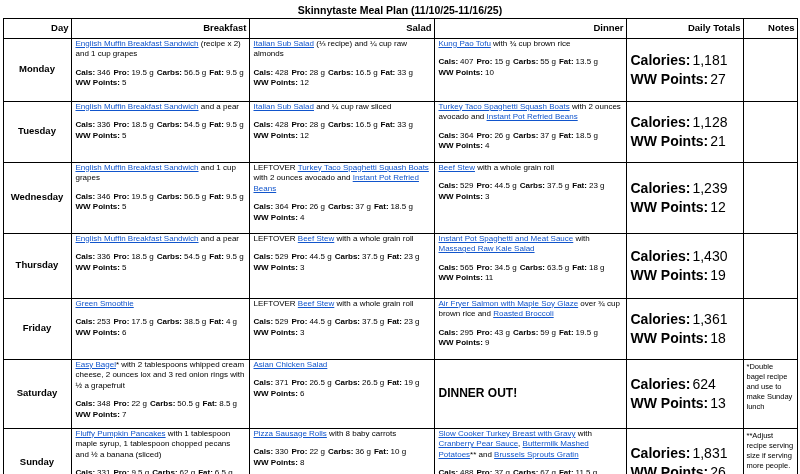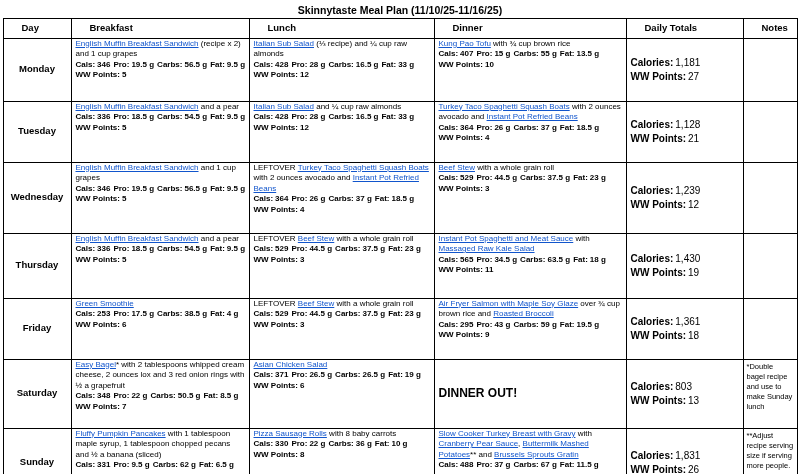--- a/index.html
+++ b/index.html
@@ -1,34 +1,34 @@
 <!DOCTYPE html>
 <html><head>
 <meta charset="utf-8">
 <style>
   html,body{margin:0;padding:0;background:#fff;}
   body{width:800px;height:474px;font-family:"Liberation Sans",sans-serif;color:#000;overflow:hidden;}
   .title{width:800px;text-align:center;font-weight:bold;font-size:10.5px;padding:4px 0 2px 0;}
   table{border-collapse:collapse;table-layout:fixed;width:794px;margin:0 auto;}
   th,td{border:1px solid #000;vertical-align:top;padding:0 4px;font-size:8px;line-height:1.32;overflow:hidden;}
-  th{font-size:9.5px;font-weight:bold;text-align:left;vertical-align:middle;padding:3px 18px;margin-left:6px;}
+  th{font-size:9.5px;font-weight:bold;text-align:right;vertical-align:middle;padding:3px 2px;margin-left:6px;}
   col.c-day{width:68px}col.c-bf{width:178px}col.c-lu{width:185px}col.c-di{width:192px}col.c-dt{width:117px}col.c-no{width:54px}
   tbody tr:nth-child(1) td{height:58px}
   tbody tr:nth-child(2) td{height:56px}
   tbody tr:nth-child(3) td{height:66px}
   tbody tr:nth-child(4) td{height:60px}
   tbody tr:nth-child(5) td{height:56px}
   tbody tr:nth-child(6) td{height:64px}
   tbody tr:nth-child(7) td{height:64px}
   td.day{font-weight:bold;font-size:9.5px;text-align:center;vertical-align:middle;}
   a.rlink{color:#1155cc;text-decoration:underline;cursor:pointer;}
-  .stats{margin-top:0;font-weight:bold;}
+  .stats{margin-top:8px;}
   .stats .l1{white-space:nowrap;}
   .sv{margin-left:2px;margin-right:3px;}
-  td.totals{vertical-align:middle;font-size:10px;}
+  td.totals{vertical-align:middle;font-size:14px;}
   td.totals .tl2{margin-top:0;}
   td.notes{font-size:7.5px;padding:2px 3px;line-height:1.35;}
   td.dinner-out{vertical-align:middle;text-align:left;font-weight:bold;font-size:12px;}
 </style>
 </head>
 <body>
 
 <div class="title">Skinnytaste Meal Plan (11/10/25-11/16/25)</div>
 
 <table>
@@ -37,21 +37,21 @@
       <col class="c-bf">
       <col class="c-lu">
       <col class="c-di">
       <col class="c-dt">
       <col class="c-no">
   </colgroup>
   <thead>
     <tr>
       <th>Day</th>
       <th>Breakfast</th>
-      <th>Lunch</th>
+      <th>Salad</th>
       <th>Dinner</th>
       <th>Daily Totals</th>
       <th>Notes</th>
     </tr>
   </thead>
   <tbody id="rows">
       <tr>
         <td class="day">Monday</td>
         <td>
           <div><a class="rlink">English Muffin Breakfast Sandwich</a><span> (recipe x 2) and 1 cup grapes</span></div>
@@ -83,21 +83,21 @@
       <tr>
         <td class="day">Tuesday</td>
         <td>
           <div><a class="rlink">English Muffin Breakfast Sandwich</a><span> and a pear</span></div>
           <div class="stats">
             <div class="l1"><b>Cals:</b><span class="sv">336</span><b>Pro:</b><span class="sv">18.5 g</span><b>Carbs:</b><span class="sv">54.5 g</span><b>Fat:</b><span class="sv">9.5 g</span></div>
             <div><b>WW Points:</b><span class="sv">5</span></div>
           </div>
         </td>
         <td>
-          <div><a class="rlink">Italian Sub Salad</a><span> and ¼ cup raw almonds</span></div>
+          <div><a class="rlink">Italian Sub Salad</a><span> and ¼ cup raw sliced</span></div>
           <div class="stats">
             <div class="l1"><b>Cals:</b><span class="sv">428</span><b>Pro:</b><span class="sv">28 g</span><b>Carbs:</b><span class="sv">16.5 g</span><b>Fat:</b><span class="sv">33 g</span></div>
             <div><b>WW Points:</b><span class="sv">12</span></div>
           </div>
         </td>
         <td>
           <div><a class="rlink">Turkey Taco Spaghetti Squash Boats</a><span> with 2 ounces avocado and </span><a class="rlink">Instant Pot Refried Beans</a></div>
           <div class="stats">
             <div class="l1"><b>Cals:</b><span class="sv">364</span><b>Pro:</b><span class="sv">26 g</span><b>Carbs:</b><span class="sv">37 g</span><b>Fat:</b><span class="sv">18.5 g</span></div>
             <div><b>WW Points:</b><span class="sv">4</span></div>
@@ -209,21 +209,21 @@
           <div><a class="rlink">Asian Chicken Salad</a></div>
           <div class="stats">
             <div class="l1"><b>Cals:</b><span class="sv">371</span><b>Pro:</b><span class="sv">26.5 g</span><b>Carbs:</b><span class="sv">26.5 g</span><b>Fat:</b><span class="sv">19 g</span></div>
             <div><b>WW Points:</b><span class="sv">6</span></div>
           </div>
         </td>
         <td class="dinner-out">
           <div>DINNER OUT!</div>
         </td>
         <td class="totals">
-          <div class="tl1"><b>Calories:</b><span class="sv">803</span></div>
+          <div class="tl1"><b>Calories:</b><span class="sv">624</span></div>
           <div class="tl2"><b>WW Points:</b><span class="sv">13</span></div>
         </td>
         <td class="notes">*Double bagel recipe and use to make Sunday lunch</td>
       </tr>
       <tr>
         <td class="day">Sunday</td>
         <td>
           <div><a class="rlink">Fluffy Pumpkin Pancakes</a><span> with 1 tablespoon maple syrup, 1 tablespoon chopped pecans and ½ a banana (sliced)</span></div>
           <div class="stats">
             <div class="l1"><b>Cals:</b><span class="sv">331</span><b>Pro:</b><span class="sv">9.5 g</span><b>Carbs:</b><span class="sv">62 g</span><b>Fat:</b><span class="sv">6.5 g</span></div>

